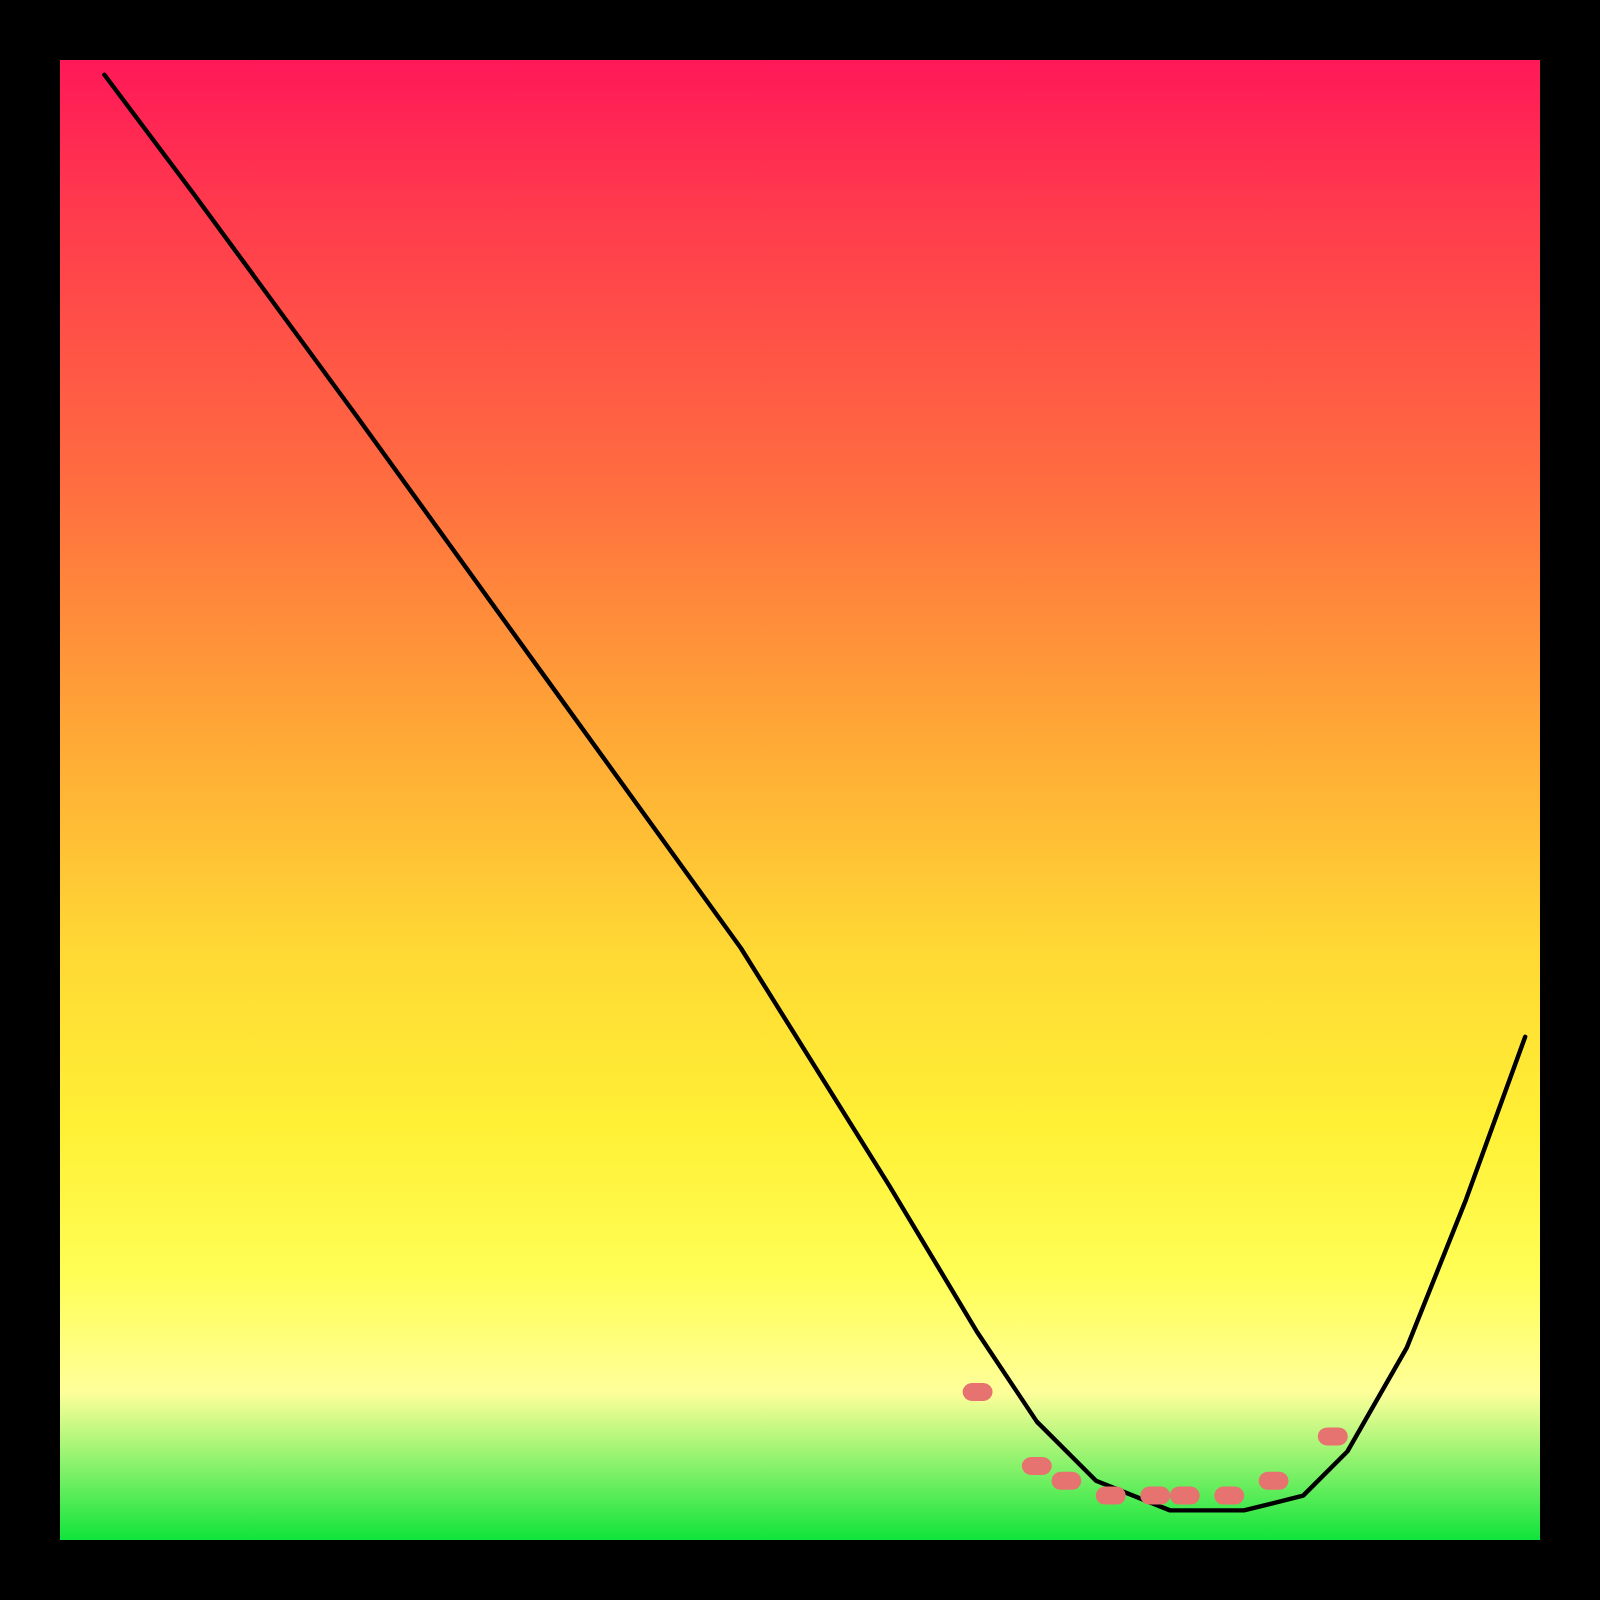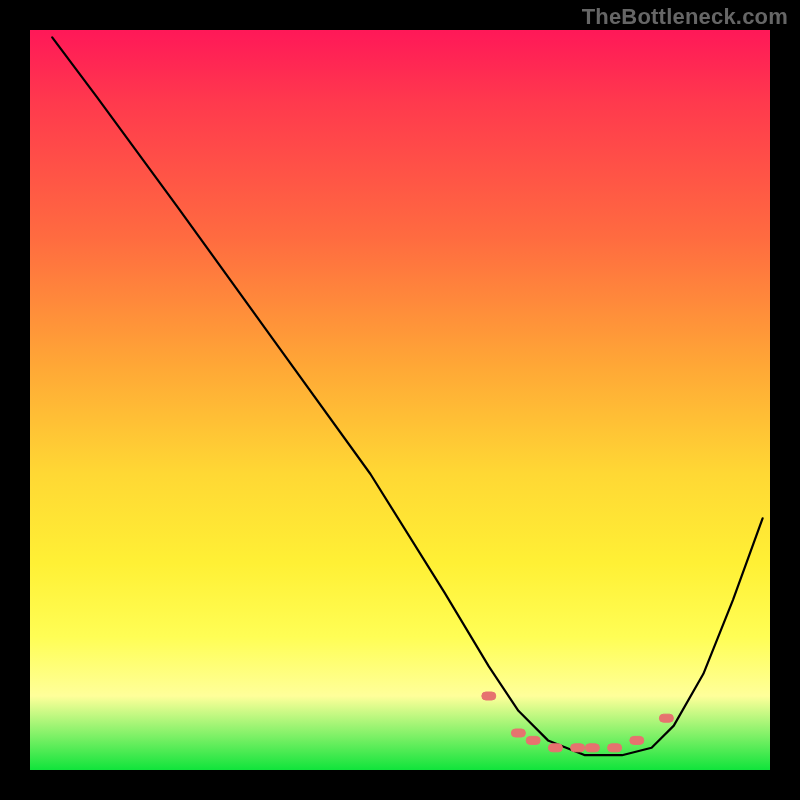--- a/index.html
+++ b/index.html
@@ -61,21 +61,20 @@
   }
   .marker {
     fill: #e6736f;
     stroke: #e6736f;
   }
 </style>
 </head>
 <body>
 
 <div class="frame">
-  <div class="attribution">TheBottleneck.com</div>
 
   <div class="plot">
     <svg class="overlay" viewBox="0 0 740 740">
       <path id="curve-path" class="curve" d="M22.2 7.4 L66.6 66.6 L148.0 177.6 L244.2 310.8 L340.4 444.0 L414.4 562.4 L458.8 636.4 L488.4 680.8 L518.0 710.4 L555.0 725.2 L592.0 725.2 L621.6 717.8 L643.8 695.6 L673.4 643.8 L703.0 569.8 L732.6 488.4"></path>
       <g id="marker-group">
           <rect x="451.8" y="662.0" width="14" height="8" rx="4" ry="4" class="marker"></rect>
           <rect x="481.4" y="699.0" width="14" height="8" rx="4" ry="4" class="marker"></rect>
           <rect x="496.2" y="706.4" width="14" height="8" rx="4" ry="4" class="marker"></rect>
           <rect x="518.4" y="713.8" width="14" height="8" rx="4" ry="4" class="marker"></rect>
           <rect x="540.6" y="713.8" width="14" height="8" rx="4" ry="4" class="marker"></rect>

